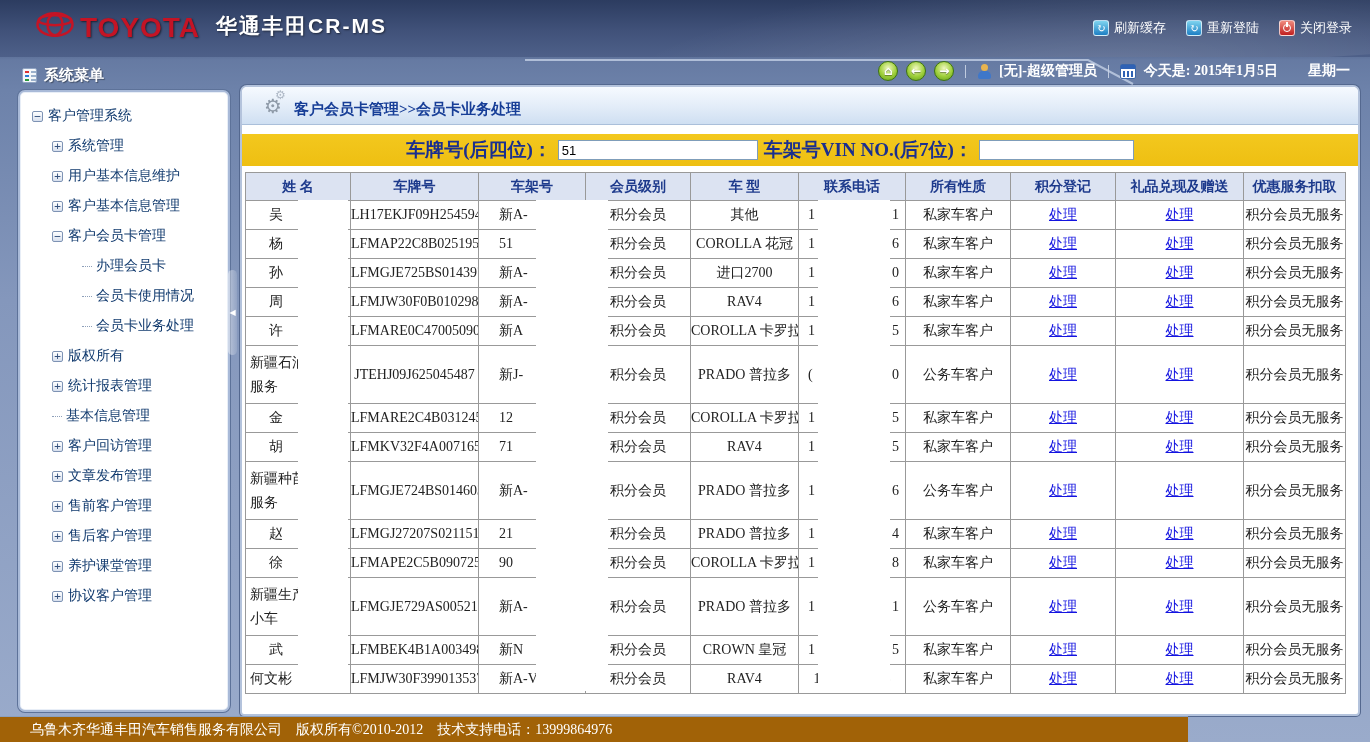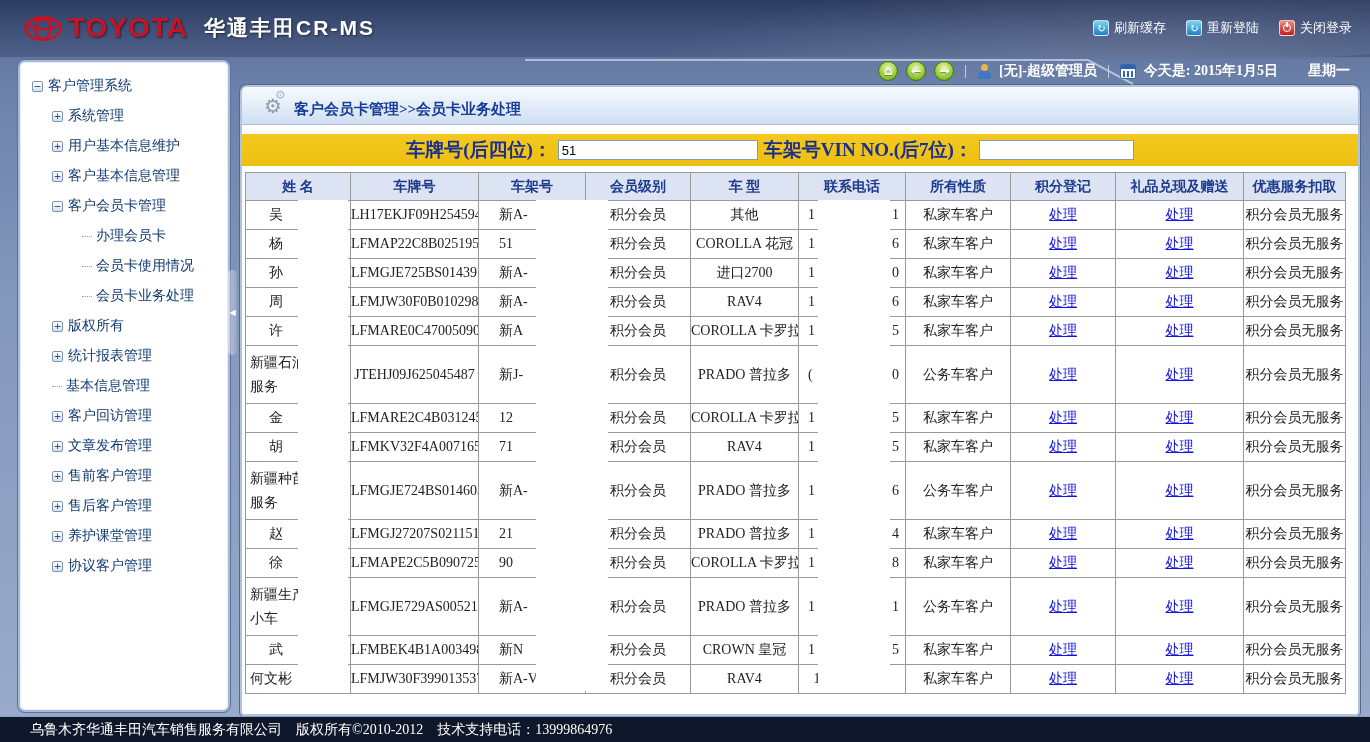--- a/index.html
+++ b/index.html
@@ -9,21 +9,21 @@
     font-family:"Liberation Serif","DejaVu Serif",serif;
     background:linear-gradient(180deg,#2e3e62 0px,#3d4e74 40px,#56699251 60px,#6d82aa 90px,#8497bc 300px,#9aabcb 742px),
                #6d82aa;
     background-color:#6d82aa;
   }
   
   .top-header { position:absolute; left:0; top:0; width:1370px; height:57px;
     background:linear-gradient(180deg,#2c3c60 0%,#41527a 55%,#4e6089 100%); overflow:hidden; }
   .top-header::before { content:""; position:absolute; left:40%; top:-40px; width:900px; height:120px;
     background:radial-gradient(ellipse at 60% 100%, rgba(255,255,255,.16), transparent 65%); transform:rotate(-4deg); }
-  .brand { position:absolute; left:24px; top:12px; display:flex; align-items:center; }
+  .brand { position:absolute; left:36px; top:12px; display:flex; align-items:flex-start; }
   .brand-text { color:#c41425; font-family:"Liberation Sans",sans-serif; font-weight:bold;
     font-size:28px; letter-spacing:1px; text-shadow:1px 1px 2px rgba(0,0,0,.55); margin-left:6px; }
   .app-title { color:#ffffff; font-family:"Liberation Sans",sans-serif; font-weight:bold;
     font-size:21px; margin-left:16px; letter-spacing:2px; text-shadow:1px 1px 2px rgba(0,0,0,.5); }
   .header-actions { position:absolute; right:18px; top:19px; display:flex; gap:20px; }
   .hbtn { display:flex; align-items:center; gap:5px; color:#fff; font-size:13px; cursor:pointer; }
   .ico-sq { width:16px; height:16px; border-radius:3px; display:inline-flex; align-items:center; justify-content:center;
     font-size:11px; color:#fff; border:1px solid rgba(255,255,255,.7); }
   .ico-refresh { background:linear-gradient(180deg,#7fd4ef,#1d7fc4); }
   .ico-power { background:linear-gradient(180deg,#f08b7e,#c01f1f); }
@@ -100,21 +100,21 @@
   td.plate-td.full { padding-left:20px;margin-top:25px; }
   td.phone-td { padding:0; }
   .ph-frag { display:flex; justify-content:space-between; padding:0 6px 0 9px; }
   a.proc { color:#1414e0; text-decoration:underline; cursor:pointer; }
   .redact { position:absolute; background:#fff; top:28px; height:491px; pointer-events:none; }
   .redact.rA { left:53px;  width:50px; }
   .redact.rB { left:291px; width:72px; }
   .redact.rC { left:573px; width:72px; }
 
   
-  .footer { position:absolute; left:0; bottom:0; width:1370px; height:26px; background:#0f172a;
+  .footer { position:absolute; left:0; bottom:0; width:1188px; height:26px; background:#a16207;
     border-top:1px solid #8ba0bf; color:#fff; font-size:14px; display:flex; align-items:center; padding-left:30px; gap:14px; }
 
   
   .emblem { width:38px; height:25px; position:relative; }
 </style>
 </head>
 <body>
 
 <div class="top-header">
   <div class="brand">
@@ -138,20 +138,24 @@
     <span class="hbtn">
       <span class="ico-sq ico-power">
           <span class="pwr"></span>
         </span>
       <span>关闭登录</span>
     </span>
   </div>
 </div>
 
 <div class="sidebar">
+  <div class="sidebar-head">
+    <span class="menu-ico"></span>
+    <span>系统菜单</span>
+  </div>
   <div class="side-panel">
     <div>
         <div class="tree-item lvl0">
           <span class="tree-box">−</span>
           <span>客户管理系统</span>
         </div>
         <div class="tree-item lvl1">
           <span class="tree-box">+</span>
           <span>系统管理</span>
         </div>

